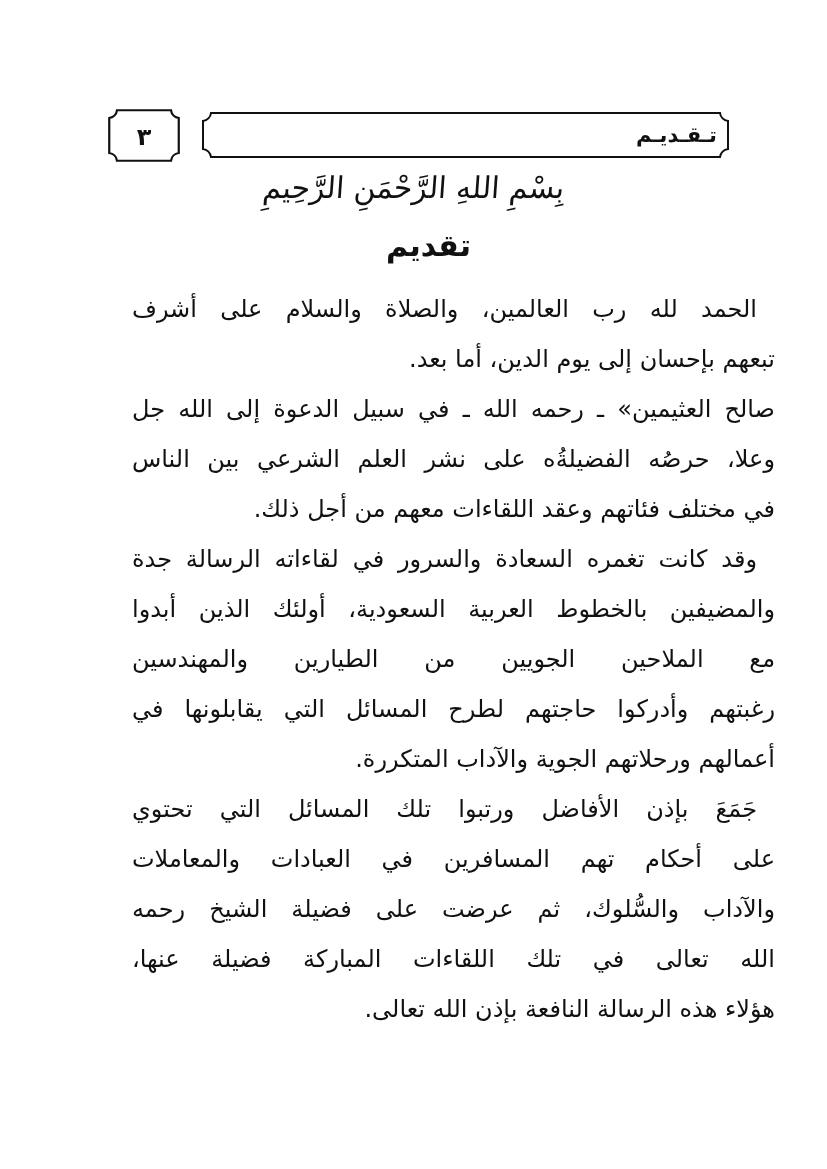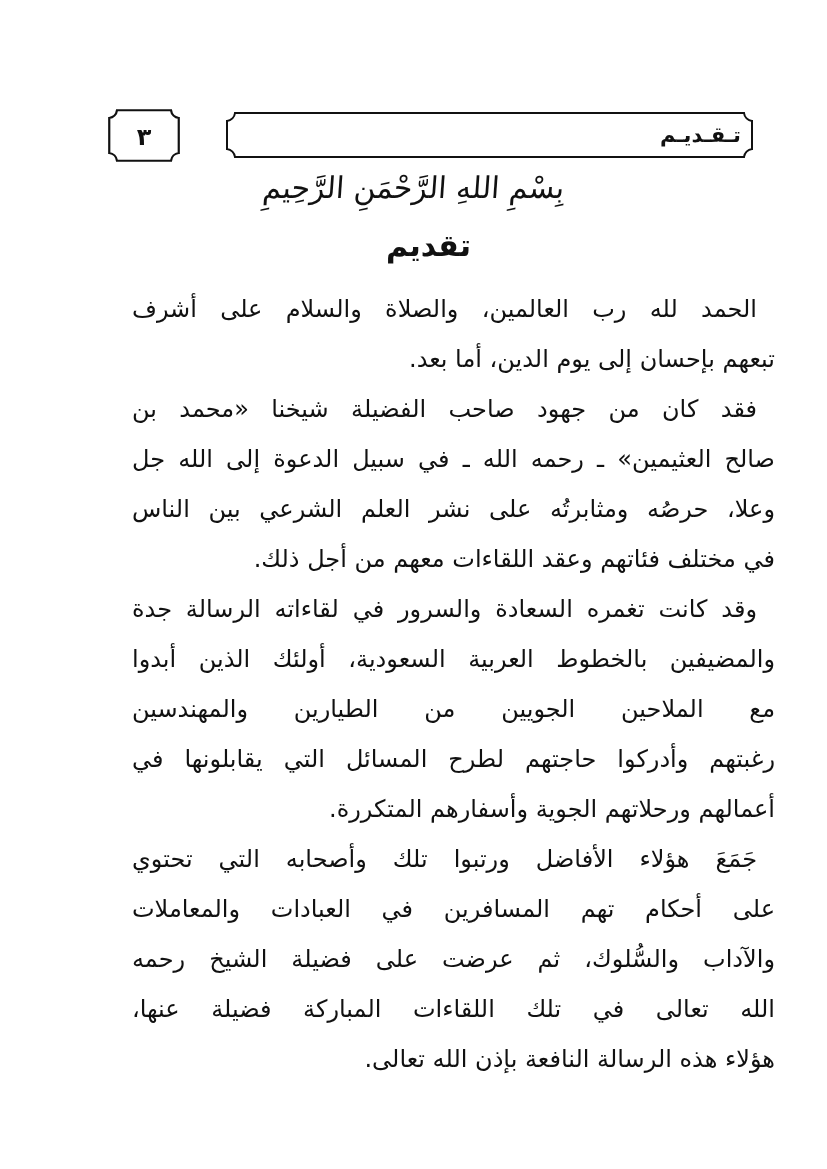--- a/index.html
+++ b/index.html
@@ -25,21 +25,21 @@
   }
   .pagenum-box .num {
     position: absolute; left: 0; top: 0;
     width: 100%; height: 100%;
     display: flex; align-items: center; justify-content: center;
     font-size: 24px; font-weight: bold;
     padding-top: 2px; box-sizing: border-box;
   }
   .header-box {
     position: absolute;
-    left: 226px; top: 112px;
+    left: 202px; top: 112px;
     width: 527px; height: 46px;
   }
   .header-box .header-label {
     position: absolute;
     right: 12px; top: 0;
     height: 100%;
     display: flex; align-items: center;
     font-size: 21px; font-weight: bold;
   }
   .basmala {
@@ -97,29 +97,28 @@
     <div class="header-label">تـقـديـم</div>
   </div>
 
   <div class="basmala">بِسْمِ اللهِ الرَّحْمَنِ الرَّحِيمِ</div>
 
   <div class="main-title">تقديم</div>
 
   <div class="body-text">
       <div class="line first">الحمد لله رب العالمين، والصلاة والسلام على أشرف</div>
       <div class="line last">تبعهم بإحسان إلى يوم الدين، أما بعد.</div>
-      <div class="line first">فقد كان من جهود صاحب الفضيلة شيخنا «محمد بن</div>
       <div class="line">صالح العثيمين» ـ رحمه الله ـ في سبيل الدعوة إلى الله جل</div>
-      <div class="line">وعلا، حرصُه ومثابرتُه على نشر العلم الشرعي بين الناس</div>
+      <div class="line">وعلا، حرصُه الفضيلةُه على نشر العلم الشرعي بين الناس</div>
       <div class="line last">في مختلف فئاتهم وعقد اللقاءات معهم من أجل ذلك.</div>
       <div class="line first">وقد كانت تغمره السعادة والسرور في لقاءاته الرسالة جدة</div>
       <div class="line">والمضيفين بالخطوط العربية السعودية، أولئك الذين أبدوا</div>
       <div class="line">مع الملاحين الجويين من الطيارين والمهندسين</div>
       <div class="line">رغبتهم وأدركوا حاجتهم لطرح المسائل التي يقابلونها في</div>
-      <div class="line last">أعمالهم ورحلاتهم الجوية وأسفارهم المتكررة.</div>
-      <div class="line first">جَمَعَ هؤلاء الأفاضل ورتبوا تلك وأصحابه التي تحتوي</div>
+      <div class="line last">أعمالهم ورحلاتهم الجوية والآداب المتكررة.</div>
+      <div class="line first">جَمَعَ بإذن الأفاضل ورتبوا تلك المسائل التي تحتوي</div>
       <div class="line">على أحكام تهم المسافرين في العبادات والمعاملات</div>
       <div class="line">والآداب والسُّلوك، ثم عرضت على فضيلة الشيخ رحمه</div>
       <div class="line">الله تعالى في تلك اللقاءات المباركة فضيلة عنها،</div>
       <div class="line last">هؤلاء هذه الرسالة النافعة بإذن الله تعالى.</div>
     </div>
 
 </div>
 
 </body></html>

